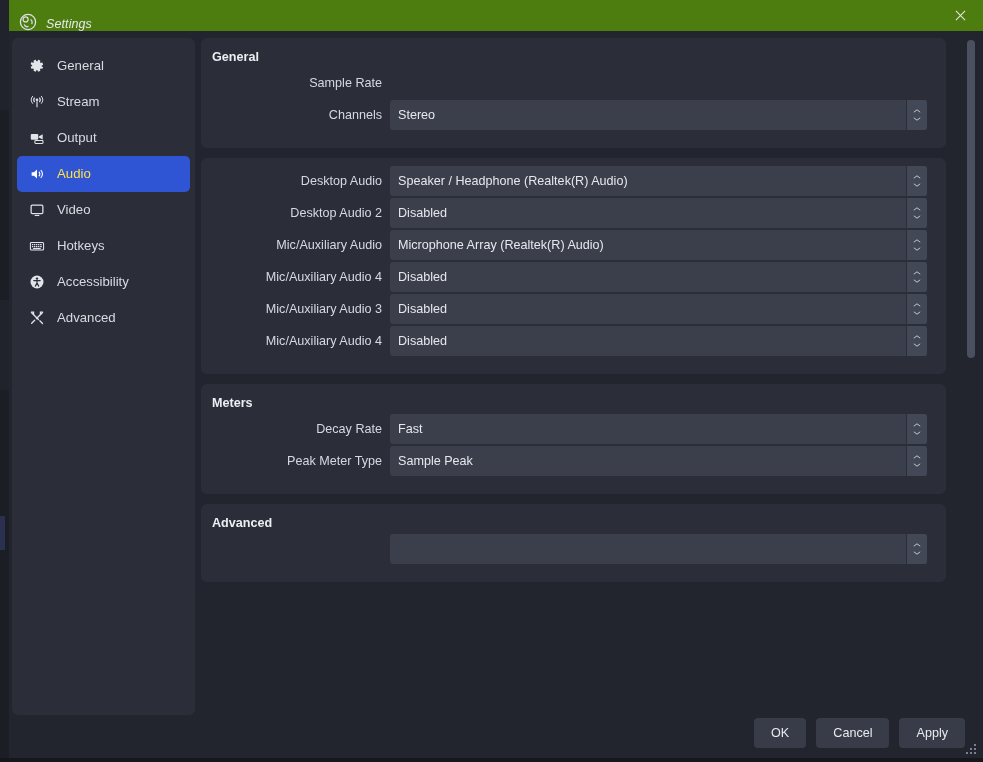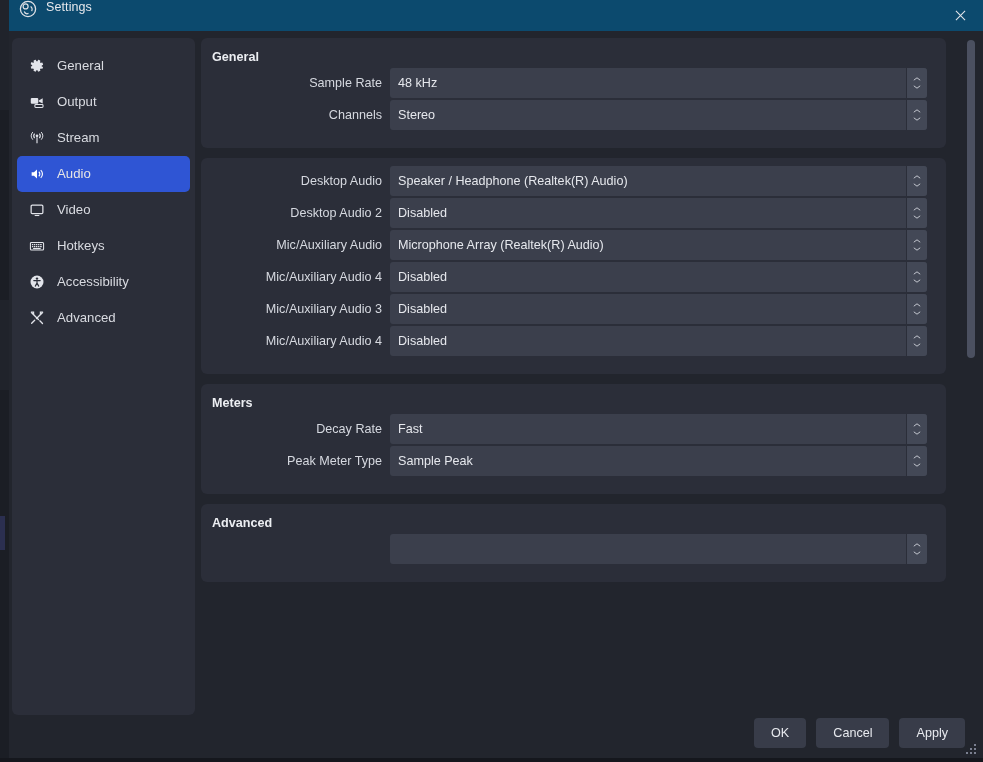--- a/index.html
+++ b/index.html
@@ -43,23 +43,24 @@
     left: 0; bottom: 0;
     width: 983px; height: 4px;
     background: #15171d;
   }
 
   
   .titlebar {
     position: absolute;
     left: 9px; top: 0;
     width: 974px; height: 31px;
-    background: #0c4a6e;
-    display: flex;
-    align-items: flex-start;
+    background: #4d7c0f;
+    display: flex;
+    align-items: flex-end;
+    font-style: italic;
   }
   .titlebar-icon {
     width: 18px; height: 18px;
     margin-left: 10px;
     flex: 0 0 auto;
   }
   .titlebar-title {
     margin-left: 9px;
     font-size: 12.5px;
     color: #e6e8ec;
@@ -98,21 +99,21 @@
     margin: 0 5px;
     border-radius: 5px;
     display: flex;
     align-items: center;
     padding-left: 10px;
     color: #d9dbe1;
     font-size: 13.2px;
   }
   .nav-item.selected {
     background: #2f55d4;
-    color: #e5e5e5;
+    color: #fde047;
   }
   .nav-icon {
     width: 19px; height: 19px;
     flex: 0 0 auto;
     display: flex;
     align-items: center;
     justify-content: center;
     margin-right: 11px;
   }
   .nav-icon svg { display: block; }
@@ -286,41 +287,41 @@
           <svg viewBox="0 0 18 18" width="16" height="16" fill="#e2e4ea">
             <path d="M9 6.2A2.8 2.8 0 1 0 9 11.8 2.8 2.8 0 0 0 9 6.2zm0 4.3a1.5 1.5 0 1 1 0-3 1.5 1.5 0 0 1 0 3z"></path>
             <path d="M15.6 10.2l-1.3-.6a5.6 5.6 0 0 0 0-1.2l1.3-.6a.5.5 0 0 0 .25-.62l-.7-1.7a.5.5 0 0 0-.6-.3l-1.35.42a5.6 5.6 0 0 0-.87-.87l.42-1.35a.5.5 0 0 0-.3-.6l-1.7-.7a.5.5 0 0 0-.62.25l-.6 1.3a5.6 5.6 0 0 0-1.2 0l-.6-1.3a.5.5 0 0 0-.62-.25l-1.7.7a.5.5 0 0 0-.3.6l.42 1.35c-.33.26-.62.55-.87.87L3.3 4.58a.5.5 0 0 0-.6.3l-.7 1.7a.5.5 0 0 0 .25.62l1.3.6a5.6 5.6 0 0 0 0 1.2l-1.3.6a.5.5 0 0 0-.25.62l.7 1.7a.5.5 0 0 0 .6.3l1.35-.42c.26.33.55.62.87.87l-.42 1.35a.5.5 0 0 0 .3.6l1.7.7a.5.5 0 0 0 .62-.25l.6-1.3a5.6 5.6 0 0 0 1.2 0l.6 1.3a.5.5 0 0 0 .62.25l1.7-.7a.5.5 0 0 0 .3-.6l-.42-1.35c.33-.26.62-.55.87-.87l1.35.42a.5.5 0 0 0 .6-.3l.7-1.7a.5.5 0 0 0-.25-.62z"></path>
           </svg>
         </span>
         <span class="nav-label">General</span>
       </div>
 
       <div class="nav-item">
         <span class="nav-icon">
-          <svg viewBox="0 0 18 18" width="16" height="16" fill="#e2e4ea">
-            <rect x="2" y="4.4" width="8.4" height="6.6" rx="1.2"></rect>
-            <path d="M11 7.2 L15.4 4.9 L15.4 10.6 L11 8.3 Z"></path>
-            <rect x="6.6" y="11.8" width="9.2" height="3.4" rx="1" fill="none" stroke="#e2e4ea" stroke-width="1.2"></rect>
-          </svg>
-        </span>
-        <span class="nav-label">Output</span>
-      </div>
-
-      <div class="nav-item">
-        <span class="nav-icon">
           <svg viewBox="0 0 18 18" width="16" height="16" fill="none" stroke="#e2e4ea" stroke-width="1.3">
             <circle cx="9" cy="6.6" r="1.5" fill="#e2e4ea" stroke="none"></circle>
             <path d="M9 8.1 L9 15"></path>
             <path d="M6.3 4.1a4 4 0 0 0 0 5"></path>
             <path d="M11.7 4.1a4 4 0 0 1 0 5"></path>
             <path d="M4.3 2.3a6.6 6.6 0 0 0 0 8.6" stroke-width="1.1"></path>
             <path d="M13.7 2.3a6.6 6.6 0 0 1 0 8.6" stroke-width="1.1"></path>
           </svg>
         </span>
         <span class="nav-label">Stream</span>
+      </div>
+
+      <div class="nav-item">
+        <span class="nav-icon">
+          <svg viewBox="0 0 18 18" width="16" height="16" fill="#e2e4ea">
+            <rect x="2" y="4.4" width="8.4" height="6.6" rx="1.2"></rect>
+            <path d="M11 7.2 L15.4 4.9 L15.4 10.6 L11 8.3 Z"></path>
+            <rect x="6.6" y="11.8" width="9.2" height="3.4" rx="1" fill="none" stroke="#e2e4ea" stroke-width="1.2"></rect>
+          </svg>
+        </span>
+        <span class="nav-label">Output</span>
       </div>
 
       <div class="nav-item selected">
         <span class="nav-icon">
           <svg viewBox="0 0 18 18" width="16" height="16">
             <path d="M3 7 L5.6 7 L9 3.8 L9 14.2 L5.6 11 L3 11 Z" fill="#ffffff"></path>
             <path d="M11 6.4a3.4 3.4 0 0 1 0 5.2" fill="none" stroke="#ffffff" stroke-width="1.3"></path>
             <path d="M13.2 4.6a6 6 0 0 1 0 8.8" fill="none" stroke="#ffffff" stroke-width="1.3"></path>
           </svg>
         </span>
@@ -387,31 +388,20 @@
 
     </div>
 
     <div class="content-viewport">
       <div class="content-inner">
 
         <div class="panel">
           <div class="panel-title">General</div>
           <div class="form-row">
             <div class="row-label">Sample Rate</div>
-            <div class="combo">
-              <div class="combo-value">48 kHz</div>
-              <div class="combo-spin">
-                <svg viewBox="0 0 10 5" width="8" height="4">
-                    <path d="M1 4 L5 1 L9 4" fill="none" stroke="currentColor" stroke-width="1.2"></path>
-                  </svg>
-                <svg viewBox="0 0 10 5" width="8" height="4">
-                    <path d="M1 1 L5 4 L9 1" fill="none" stroke="currentColor" stroke-width="1.2"></path>
-                  </svg>
-              </div>
-            </div>
           </div>
           <div class="form-row">
             <div class="row-label">Channels</div>
             <div class="combo">
               <div class="combo-value">Stereo</div>
               <div class="combo-spin">
                 <svg viewBox="0 0 10 5" width="8" height="4">
                     <path d="M1 4 L5 1 L9 4" fill="none" stroke="currentColor" stroke-width="1.2"></path>
                   </svg>
                 <svg viewBox="0 0 10 5" width="8" height="4">

